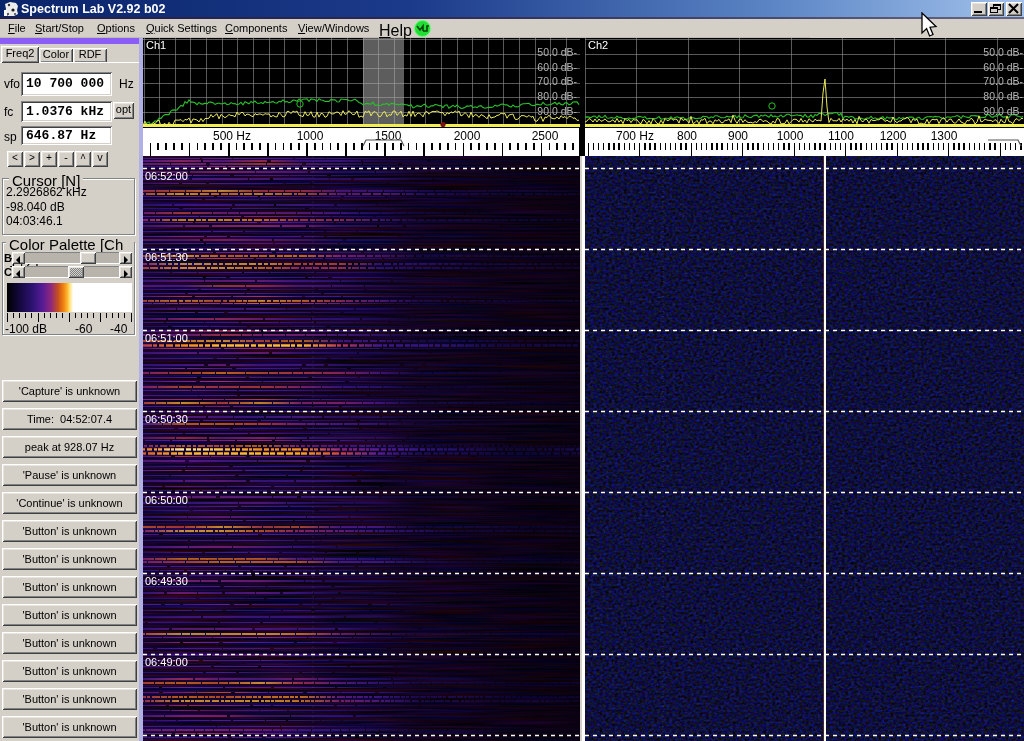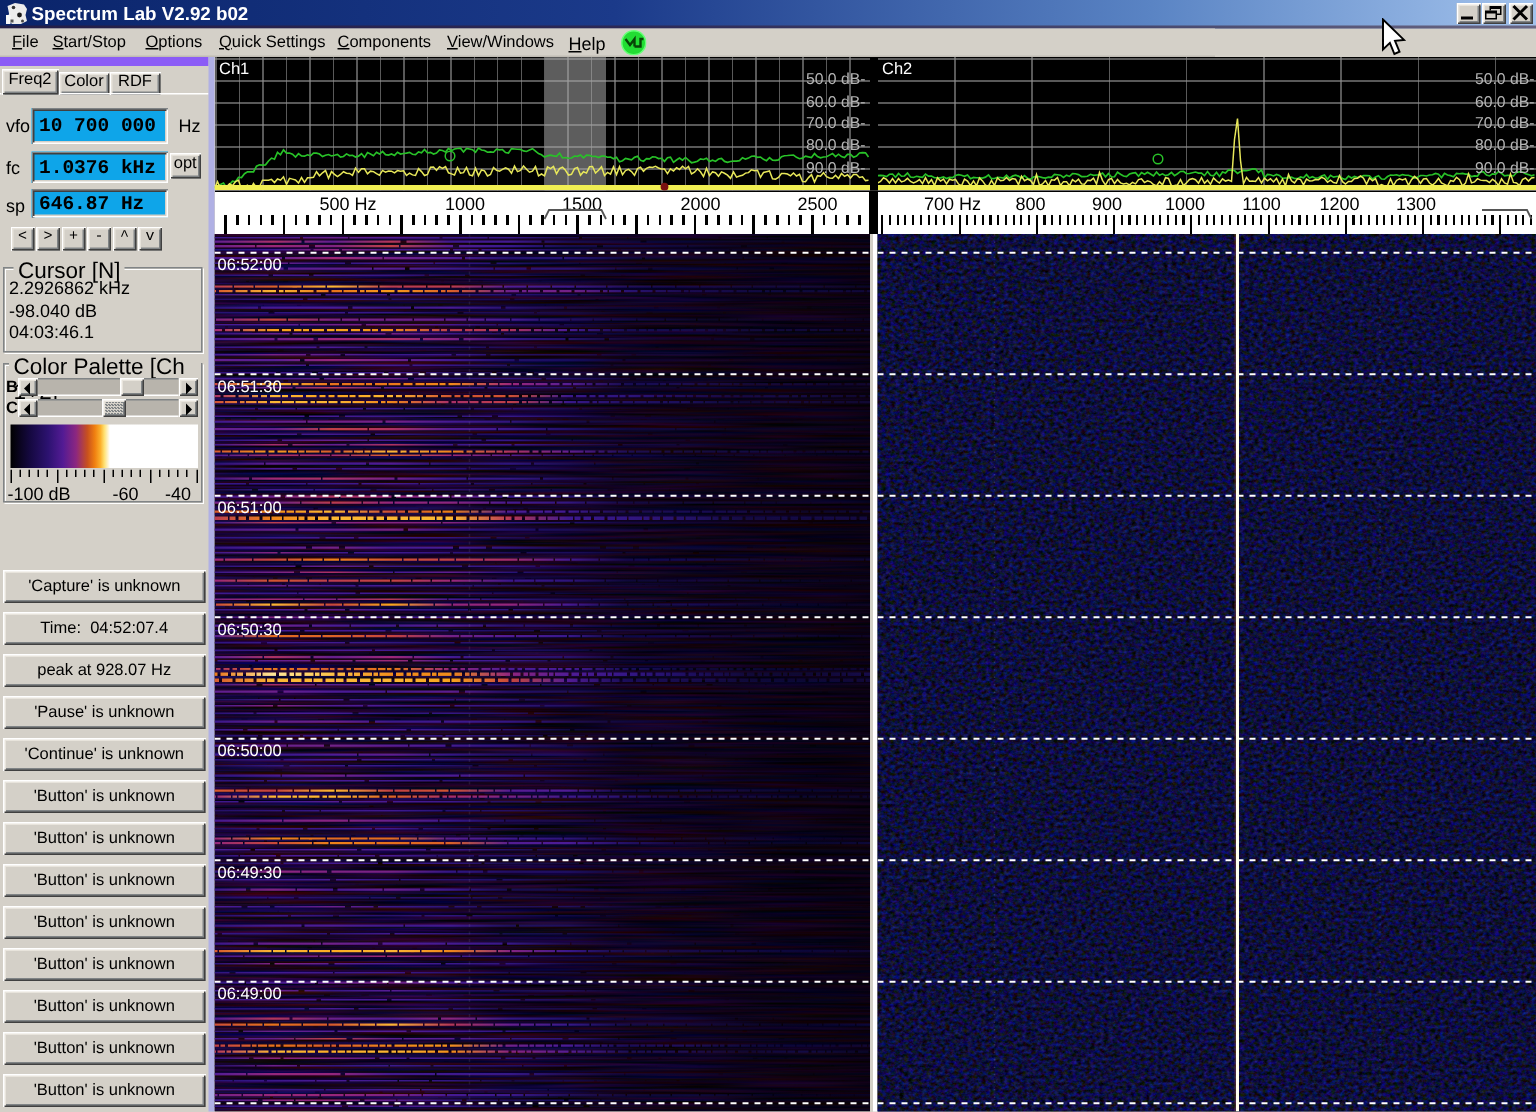--- a/index.html
+++ b/index.html
@@ -1,18 +1,18 @@
 <!DOCTYPE html>
 <html><head><meta charset="utf-8"><style>
 *{margin:0;padding:0;box-sizing:border-box;}
 html,body{width:1024px;height:741px;overflow:hidden;background:#d4d0c8;
  font-family:"Liberation Sans",sans-serif;}
 .abs{position:absolute;}
 .btn3d{background:#d4d0c8;box-shadow:inset 1px 1px 0 #ffffff,inset -1px -1px 0 #404040,inset 2px 2px 0 #e8e4dc,inset -2px -2px 0 #808486;}
-.sunk{background:#0ea5e9;box-shadow:inset 1px 1px 0 #808486,inset -1px -1px 0 #ffffff,inset 2px 2px 0 #404040,inset -2px -2px 0 #d4d0c8;}
+.sunk{background:#ffffff;box-shadow:inset 1px 1px 0 #808486,inset -1px -1px 0 #ffffff,inset 2px 2px 0 #404040,inset -2px -2px 0 #d4d0c8;}
 .pbtn{position:absolute;left:2px;width:135px;background:#d4d0c8;
  box-shadow:inset 1px 1px 0 #ffffff,inset -1px -1px 0 #404040,inset 2px 2px 0 #e8e4dc,inset -2px -2px 0 #808486;
  font-size:12px;text-align:center;color:#000;}
 .gbox{position:absolute;border:1px solid #808486;box-shadow:1px 1px 0 #fff, inset 1px 1px 0 #fff;}
 .glab{position:absolute;top:-7px;left:6px;background:#d4d0c8;padding:0 3px;font-size:15px;color:#000;}
 </style></head><body>
 <div class="abs" style="left:0;top:0;width:1024px;height:19px;
 background:linear-gradient(to right,#0a246a 0%,#1b3a8a 40%,#5a84c4 75%,#a2c2ec 100%);">
 <div class="abs" style="left:0;top:17px;width:1024px;height:2px;background:#3a1a2a;opacity:.55"></div>
 <svg class="abs" style="left:3px;top:1px" width="16" height="16">
@@ -38,21 +38,21 @@
       </svg>
 </div>
 </div>
 <div class="abs" style="left:0;top:19px;width:810px;height:19px;background:#d4d0c8;border-bottom:1px solid #c0bcb4;">
     <span class="abs" style="left:8px;top:3px;font-size:11px;color:#000"><u>F</u>ile</span>
     <span class="abs" style="left:35px;top:3px;font-size:11px;color:#000"><u>S</u>tart/Stop</span>
     <span class="abs" style="left:97px;top:3px;font-size:11px;color:#000"><u>O</u>ptions</span>
     <span class="abs" style="left:146px;top:3px;font-size:11px;color:#000"><u>Q</u>uick Settings</span>
     <span class="abs" style="left:225px;top:3px;font-size:11px;color:#000"><u>C</u>omponents</span>
     <span class="abs" style="left:298px;top:3px;font-size:11px;color:#000"><u>V</u>iew/Windows</span>
-    <span class="abs" style="left:379px;top:3px;font-size:12px;color:#000"><u>H</u>elp</span>
+    <span class="abs" style="left:379px;top:3px;font-size:16px;color:#000"><u>H</u>elp</span>
     <svg class="abs" style="left:414px;top:1px" width="17" height="17">
 <circle cx="8.5" cy="8.5" r="8" fill="#22dd33"></circle>
 <circle cx="8.5" cy="8.5" r="8" fill="none" stroke="#66ff77" stroke-width="1"></circle>
 <path d="M3 6 L6 10 L9 6 L9 11 M9 11 L13 11 L13 6 L15 6" stroke="#074407" stroke-width="1.6" fill="none"></path>
 </svg>
   </div>
 <div class="abs" style="left:0;top:38px;width:139px;height:703px;background:#d4d0c8;border-top:6px solid #8b5cf6;">
     <div class="abs btn3d" style="left:1px;top:2px;width:38px;height:17px;font-size:11px;text-align:center;z-index:2"><span style="position:relative;top:1px">Freq2</span></div>
     <div class="abs btn3d" style="left:39px;top:4px;width:34px;height:15px;font-size:11px;text-align:center;">Color</div>
     <div class="abs btn3d" style="left:73px;top:4px;width:34px;height:15px;font-size:11px;text-align:center;">RDF</div>

